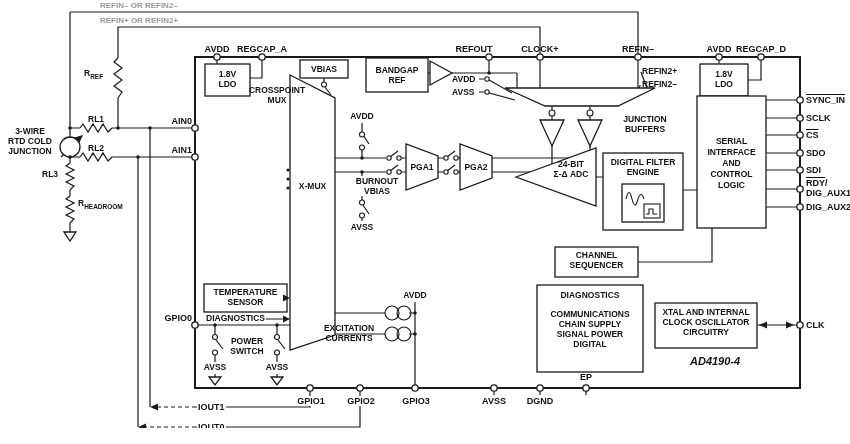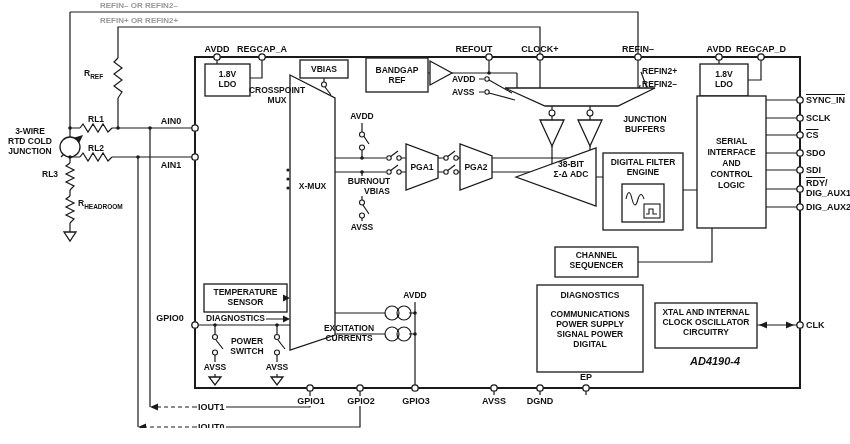--- a/index.html
+++ b/index.html
@@ -2,21 +2,21 @@
 <html><head>
 <meta charset="utf-8">
 <style>
   html,body{margin:0;padding:0;background:#fff}
   .stage{position:relative;width:850px;height:428px;background:#fff;
          font-family:"Liberation Sans",sans-serif;overflow:hidden}
   .stage svg{position:absolute;left:0;top:0}
   .lb{position:absolute;font-weight:bold;font-size:8.5px;line-height:10px;
       color:#111;white-space:nowrap}
   .c{text-align:center}
-  .r{text-align:center}
+  .r{text-align:right}
   .p{font-size:9px}
   .gy{color:#999;font-size:8px}
   .wb{background:#fff;padding:0 1px}
   .it{font-style:italic;font-size:11px}
   .ovl{text-decoration:overline}
   .lb sub{font-size:6.5px}
 </style>
 </head>
 <body>
 
@@ -170,21 +170,21 @@
 
 <div class="lb p c" style="left:187px;top:44px;width:60px">AVDD</div>
 <div class="lb p c" style="left:232px;top:44px;width:60px">REGCAP_A</div>
 <div class="lb p c" style="left:444px;top:44px;width:60px">REFOUT</div>
 <div class="lb p c" style="left:510px;top:44px;width:60px">CLOCK+</div>
 <div class="lb p c" style="left:608px;top:44px;width:60px">REFIN–</div>
 <div class="lb p c" style="left:689px;top:44px;width:60px">AVDD</div>
 <div class="lb p c" style="left:731px;top:44px;width:60px">REGCAP_D</div>
 
 <div class="lb p r" style="left:150px;top:116px;width:42px">AIN0</div>
-<div class="lb p r" style="left:150px;top:160px;width:42px">AIN1</div>
+<div class="lb p r" style="left:150px;top:145px;width:42px">AIN1</div>
 <div class="lb p r" style="left:148px;top:313px;width:44px">GPIO0</div>
 <div class="lb c" style="left:0px;top:126px;width:60px">3-WIRE</div>
 <div class="lb c" style="left:0px;top:136px;width:60px">RTD COLD</div>
 <div class="lb c" style="left:0px;top:146px;width:60px">JUNCTION</div>
 <div class="lb" style="left:84px;top:68px"><span>R</span><sub>REF</sub></div>
 <div class="lb" style="left:88px;top:114px">RL1</div>
 <div class="lb" style="left:88px;top:143px">RL2</div>
 <div class="lb" style="left:42px;top:169px">RL3</div>
 <div class="lb" style="left:78px;top:198px"><span>R</span><sub>HEADROOM</sub></div>
 <div class="lb p wb" style="left:197px;top:402px">IOUT1</div>
@@ -193,46 +193,46 @@
 <div class="lb c" style="left:205px;top:69px;width:45px">1.8V</div>
 <div class="lb c" style="left:205px;top:79px;width:45px">LDO</div>
 <div class="lb c" style="left:700px;top:69px;width:48px">1.8V</div>
 <div class="lb c" style="left:700px;top:79px;width:48px">LDO</div>
 <div class="lb c" style="left:300px;top:64px;width:48px">VBIAS</div>
 <div class="lb c" style="left:366px;top:65px;width:62px">BANDGAP</div>
 <div class="lb c" style="left:366px;top:75px;width:62px">REF</div>
 <div class="lb c" style="left:248px;top:85px;width:58px">CROSSPOINT</div>
 <div class="lb c" style="left:248px;top:95px;width:58px">MUX</div>
 <div class="lb c" style="left:290px;top:181px;width:45px">X-MUX</div>
-<div class="lb c wb" style="left:344px;top:176px;width:48px">BURNOUT</div>
+<div class="lb c wb" style="left:352px;top:176px;width:48px">BURNOUT</div>
 <div class="lb c wb" style="left:352px;top:186px;width:48px">VBIAS</div>
 <div class="lb c" style="left:340px;top:111px;width:44px">AVDD</div>
 <div class="lb c" style="left:340px;top:222px;width:44px">AVSS</div>
 <div class="lb" style="left:452px;top:74px">AVDD</div>
 <div class="lb" style="left:452px;top:87px">AVSS</div>
 <div class="lb" style="left:642px;top:66px">REFIN2+</div>
 <div class="lb" style="left:642px;top:79px">REFIN2–</div>
 <div class="lb c" style="left:406px;top:162px;width:32px">PGA1</div>
 <div class="lb c" style="left:460px;top:162px;width:32px">PGA2</div>
-<div class="lb c" style="left:544px;top:159px;width:54px">38-BIT</div>
+<div class="lb c" style="left:544px;top:159px;width:54px">24-BIT</div>
 <div class="lb c" style="left:544px;top:169px;width:54px">Σ-Δ ADC</div>
 <div class="lb c" style="left:612px;top:114px;width:66px">JUNCTION</div>
 <div class="lb c" style="left:612px;top:124px;width:66px">BUFFERS</div>
 <div class="lb c" style="left:604px;top:157px;width:78px">DIGITAL FILTER</div>
 <div class="lb c" style="left:604px;top:167px;width:78px">ENGINE</div>
 <div class="lb c" style="left:698px;top:136px;width:67px">SERIAL</div>
 <div class="lb c" style="left:698px;top:147px;width:67px">INTERFACE</div>
 <div class="lb c" style="left:698px;top:158px;width:67px">AND</div>
 <div class="lb c" style="left:698px;top:169px;width:67px">CONTROL</div>
 <div class="lb c" style="left:698px;top:180px;width:67px">LOGIC</div>
 <div class="lb c" style="left:556px;top:250px;width:81px">CHANNEL</div>
 <div class="lb c" style="left:556px;top:260px;width:81px">SEQUENCER</div>
 <div class="lb c" style="left:538px;top:290px;width:104px">DIAGNOSTICS</div>
 <div class="lb c" style="left:538px;top:309px;width:104px">COMMUNICATIONS</div>
-<div class="lb c" style="left:538px;top:319px;width:104px">POWER SUPPLY</div>
+<div class="lb c" style="left:538px;top:319px;width:104px">CHAIN SUPPLY</div>
 <div class="lb c" style="left:538px;top:329px;width:104px">SIGNAL POWER</div>
 <div class="lb c" style="left:538px;top:339px;width:104px">DIGITAL</div>
 <div class="lb c" style="left:656px;top:307px;width:100px">XTAL AND INTERNAL</div>
 <div class="lb c" style="left:656px;top:317px;width:100px">CLOCK OSCILLATOR</div>
 <div class="lb c" style="left:656px;top:327px;width:100px">CIRCUITRY</div>
 <div class="lb c" style="left:205px;top:287px;width:81px">TEMPERATURE</div>
 <div class="lb c" style="left:205px;top:297px;width:81px">SENSOR</div>
 <div class="lb" style="left:206px;top:313px">DIAGNOSTICS</div>
 <div class="lb c" style="left:224px;top:336px;width:46px">POWER</div>
 <div class="lb c" style="left:224px;top:346px;width:46px">SWITCH</div>

